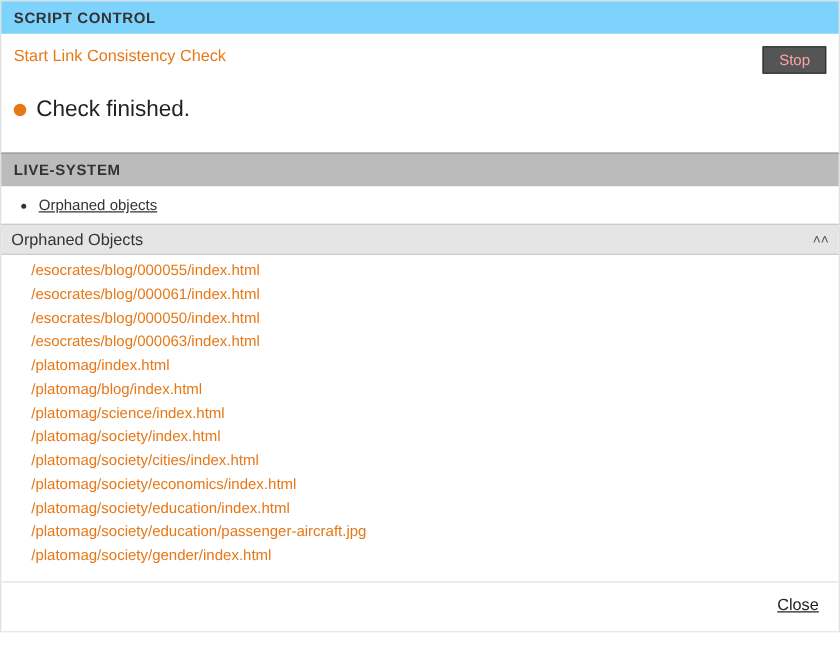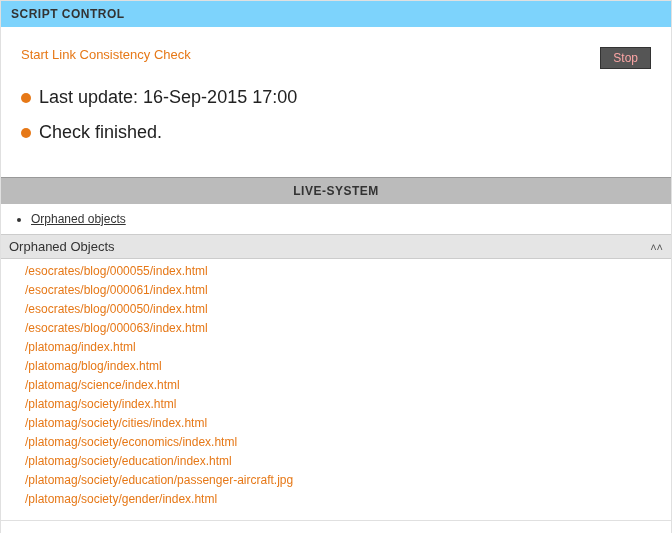--- a/index.html
+++ b/index.html
@@ -1,25 +1,25 @@
 <!DOCTYPE html>
 <html><head>
 <meta charset="utf-8">
 <style>
 * { box-sizing: border-box; margin: 0; padding: 0; }
 body { font-family: Arial, Helvetica, sans-serif; font-size: 13px; color: #333; background: #fff; width: 672px; }
 .panel { border: 1px solid #e0e0e0; }
 .panel-header { background: #7dd3fc; color: #333; font-weight: bold; font-size: 12px; padding: 6px 10px; letter-spacing: 0.5px; }
-.panel-body { padding: 20px; }
+.panel-body { padding: 10px; }
 .top-row { display: flex; justify-content: space-between; align-items: flex-start; margin-bottom: 18px; }
 .start-link { color: #e67817; text-decoration: none; font-size: 13px; }
 .stop-btn { background: #555; color: #fca5a5; border: 1px solid #333; padding: 3px 12px; font-size: 12px; cursor: pointer; }
 .status-line { display: flex; align-items: center; margin-bottom: 14px; font-size: 18px; color: #222; }
 .bullet-orange { width: 10px; height: 10px; background: #e67817; border-radius: 50%; margin-right: 8px; flex-shrink: 0; }
-.section-header2 { background: #bbb; color: #333; font-weight: bold; font-size: 12px; padding: 6px 10px; letter-spacing: 0.5px; border-top: 1px solid #999; text-align: center; }
+.section-header2 { background: #bbb; color: #333; font-weight: bold; font-size: 12px; padding: 6px 10px; letter-spacing: 0.5px; border-top: 1px solid #999; }
 .sub-list { padding: 8px 10px 8px 30px; }
 .sub-list li { font-size: 12px; text-decoration: underline; list-style: disc; cursor: pointer; }
 .table-header { background: #e5e5e5; padding: 4px 8px; font-size: 13px; display: flex; justify-content: space-between; align-items: center; border-top: 1px solid #ccc; border-bottom: 1px solid #ccc; }
 .collapse-icon { font-size: 11px; color: #555; cursor: pointer; }
 .obj-list { padding: 2px 8px 6px 8px; }
 .obj-row { padding: 2px 0; margin-left: 16px; }
 .obj-row a { color: #e67817; text-decoration: none; font-size: 12px; }
 .footer { padding: 10px 16px 14px; text-align: right; border-top: 1px solid #e0e0e0; margin-top: 6px; }
 .close-link { color: #222; text-decoration: underline; font-size: 13px; cursor: pointer; }
 </style>
@@ -29,24 +29,20 @@
 <div class="panel">
 
   <div class="panel-header">SCRIPT CONTROL</div>
 
   <div class="panel-body">
     <div class="top-row">
       <a href="#" class="start-link">Start Link Consistency Check</a>
       <button class="stop-btn">Stop</button>
     </div>
 
-    <div class="status-line">
-      <span class="bullet-orange"></span>
-      <span>Last update: 16-Sep-2015 17:00</span>
-    </div>
 
     <div class="status-line">
       <span class="bullet-orange"></span>
       <span>Check finished.</span>
     </div>
   </div>
 
   <div class="section-header2">LIVE-SYSTEM</div>
 
   <ul class="sub-list">

